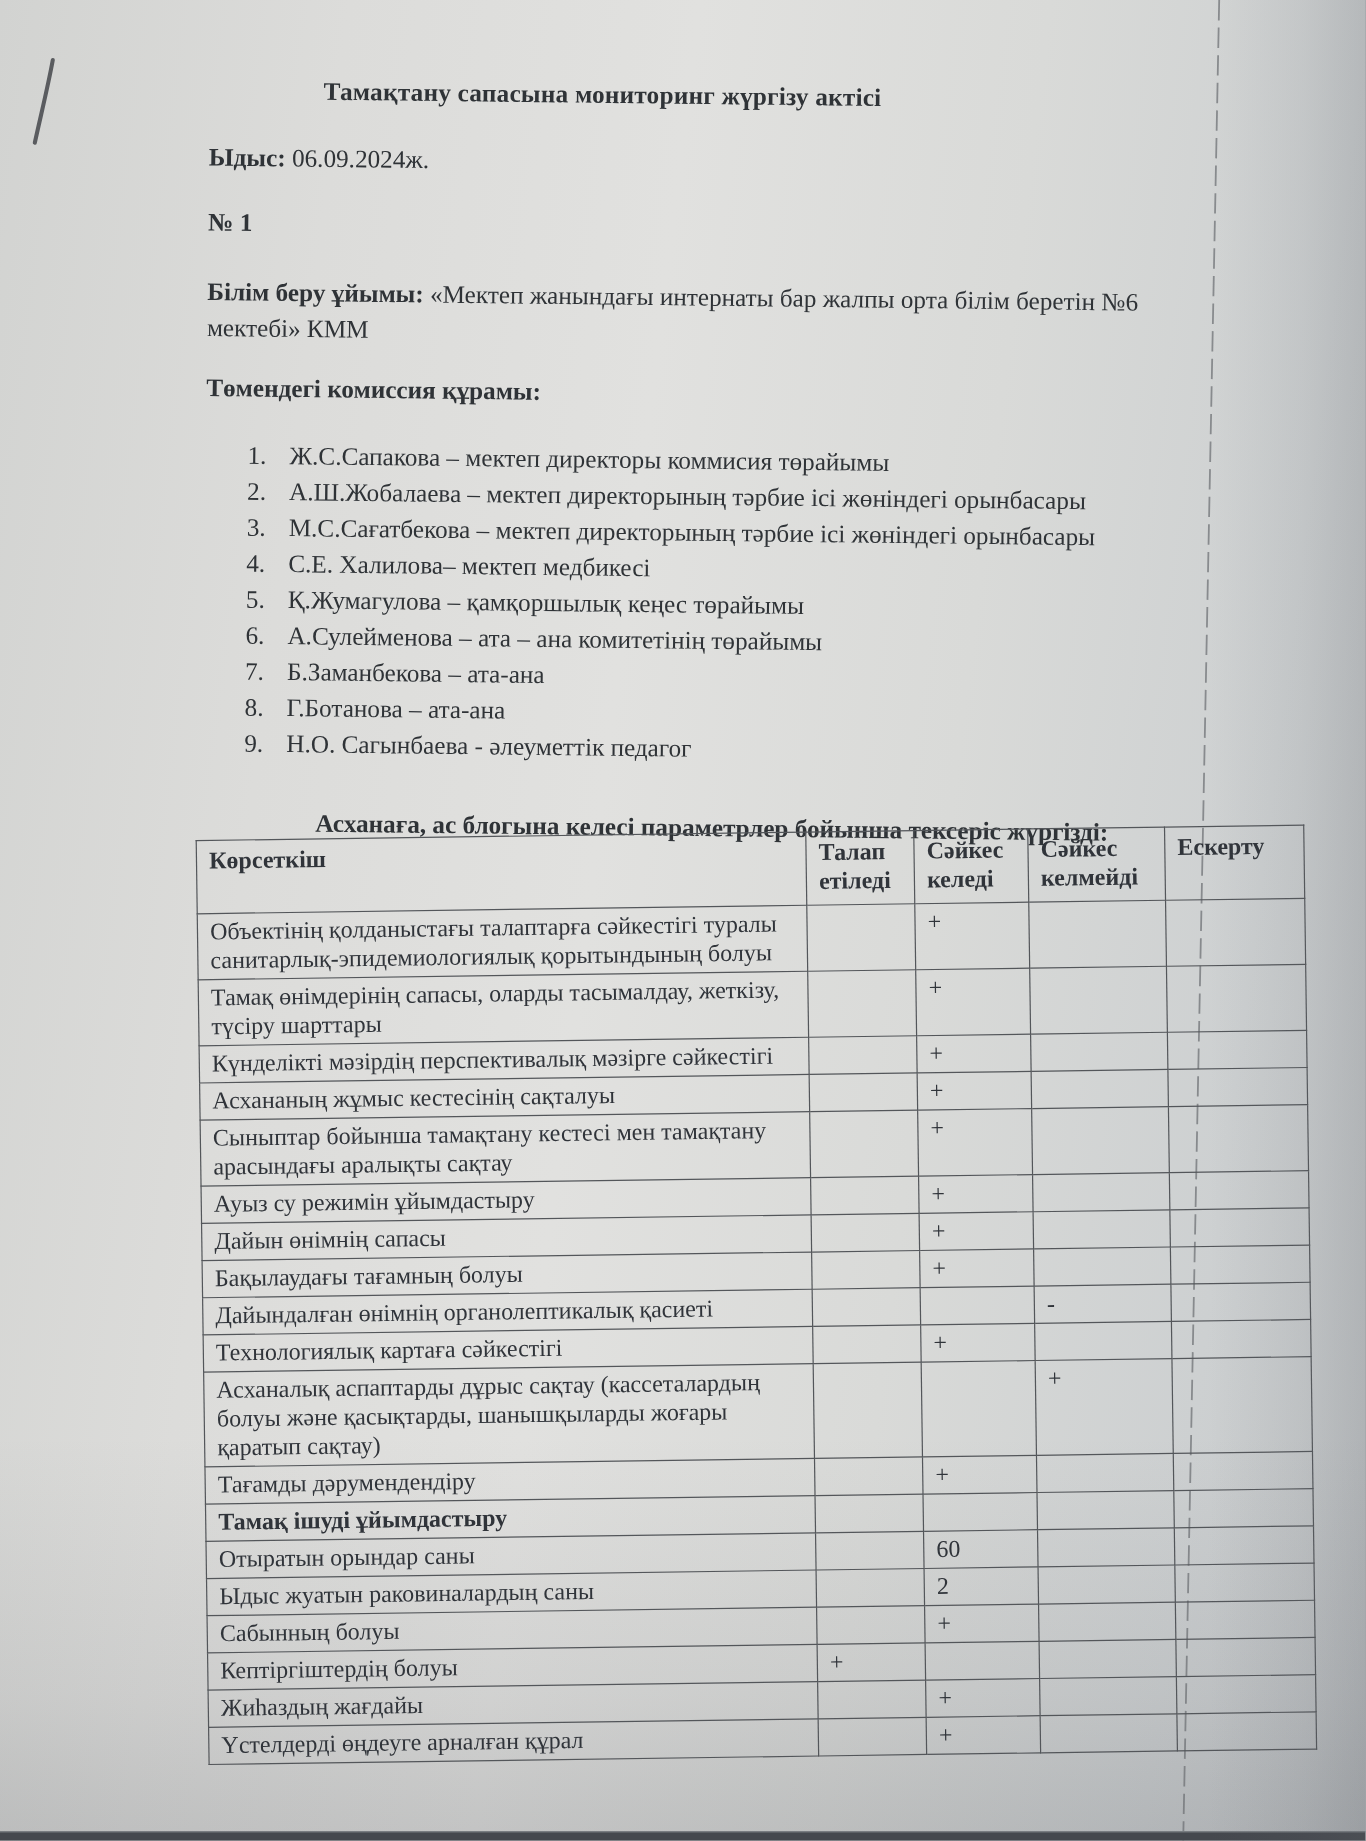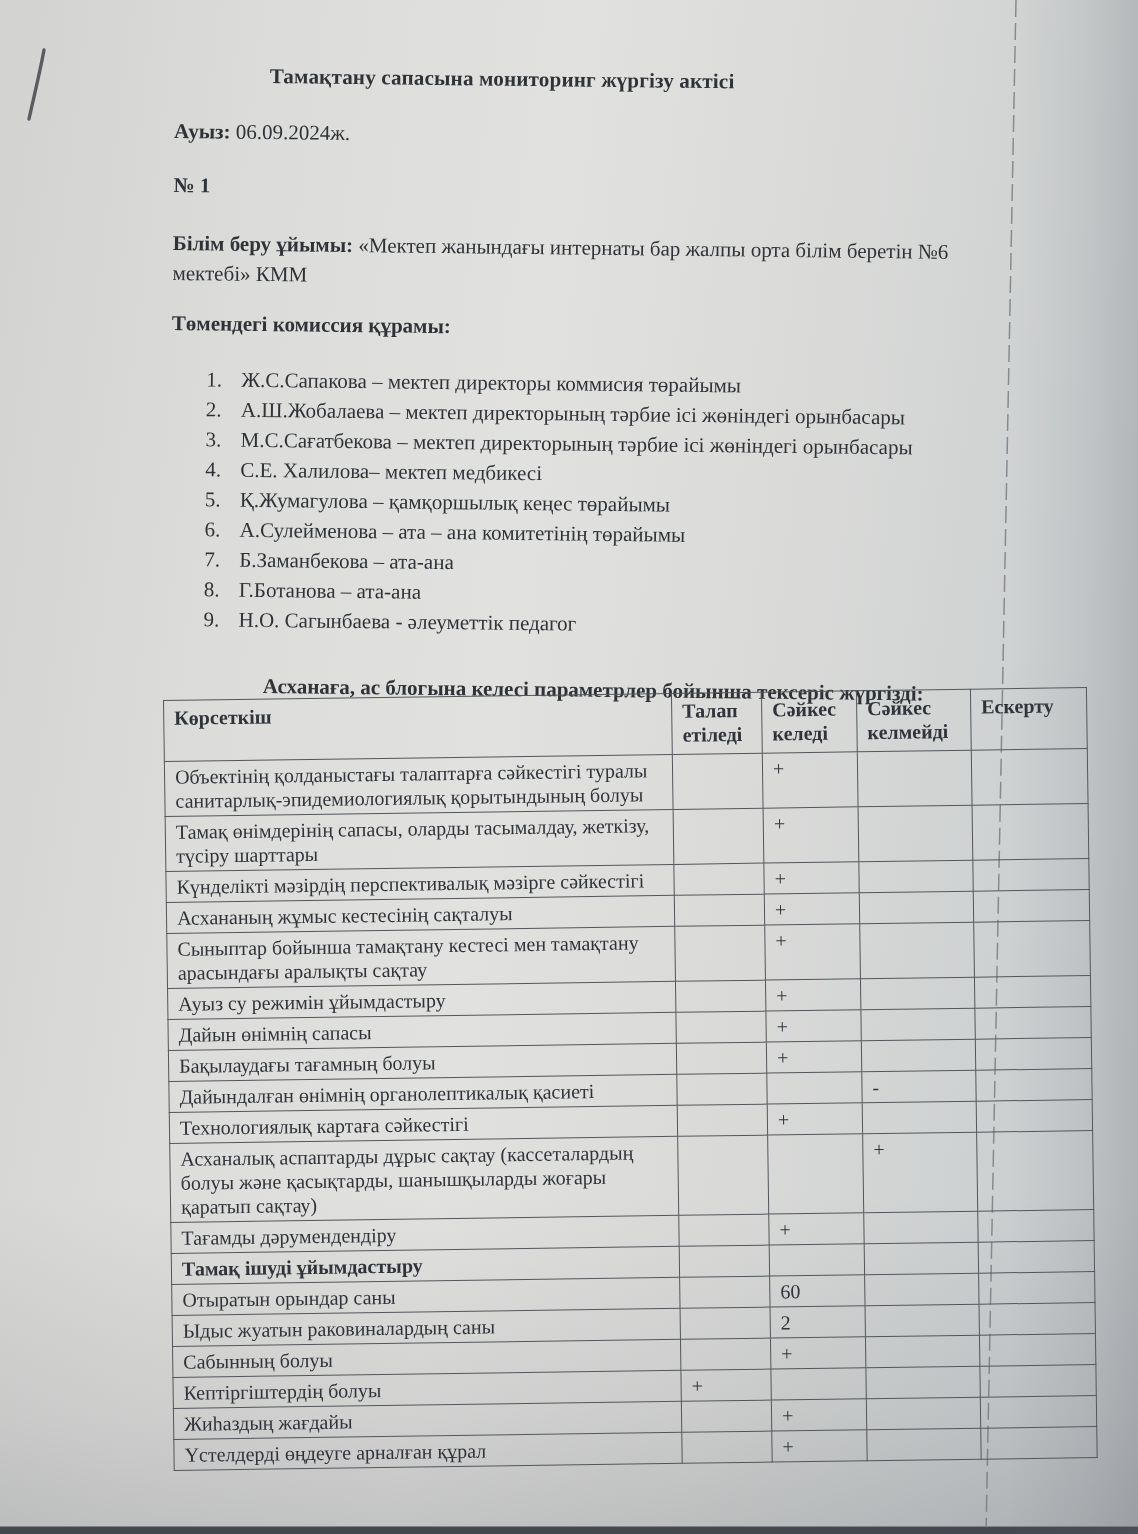--- a/index.html
+++ b/index.html
@@ -58,21 +58,21 @@
 <div class="photo">
 
   <svg class="marks" width="1138" height="1534" viewBox="0 0 1138 1534">
     <path d="M44,50 C40,72 34,96 29,119" stroke="#44474b" stroke-width="3.4" stroke-linecap="round" fill="none" opacity="0.85"></path>
     <line x1="1016" y1="0" x2="986" y2="1534" stroke="#6a6d71" stroke-width="1.5" stroke-dasharray="17 6" opacity="0.7"></line>
   </svg>
 
   <div class="content">
     <div class="doc-title">Тамақтану сапасына мониторинг жүргізу актісі</div>
 
-    <p class="date-line"><span class="b">Ауыз:</span> <span>06.09.2024ж.</span></p>
+    <p class="date-line"><span class="b">Ыдыс:</span> <span>06.09.2024ж.</span></p>
 
     <p class="act-no">№ 1</p>
 
     <p class="org-line"><span class="b">Білім беру ұйымы:</span> <span>«Мектеп жанындағы интернаты бар жалпы орта білім беретін №6 мектебі» КММ</span></p>
 
     <p class="comm-head">Төмендегі комиссия құрамы:</p>
 
     <div class="commission" id="commission-list">
         <div class="c-row"><span class="c-num">1.</span><span>Ж.С.Сапакова – мектеп директоры коммисия төрайымы</span></div>
         <div class="c-row"><span class="c-num">2.</span><span>А.Ш.Жобалаева – мектеп директорының тәрбие ісі жөніндегі орынбасары</span></div>

